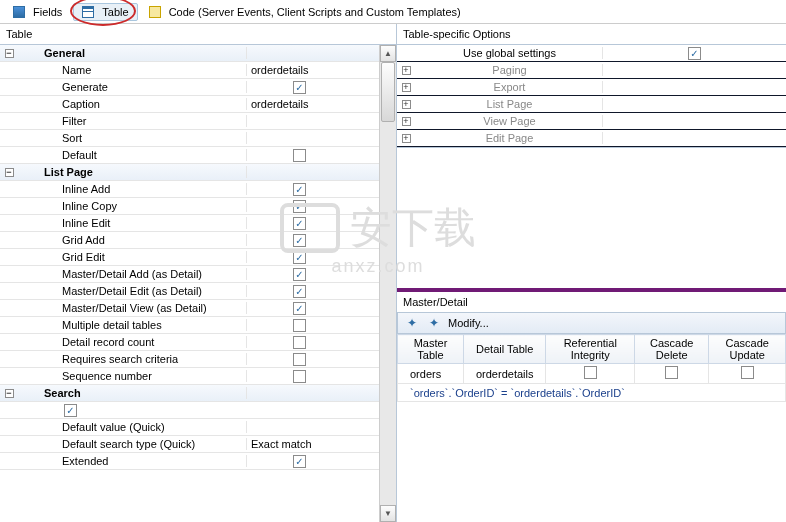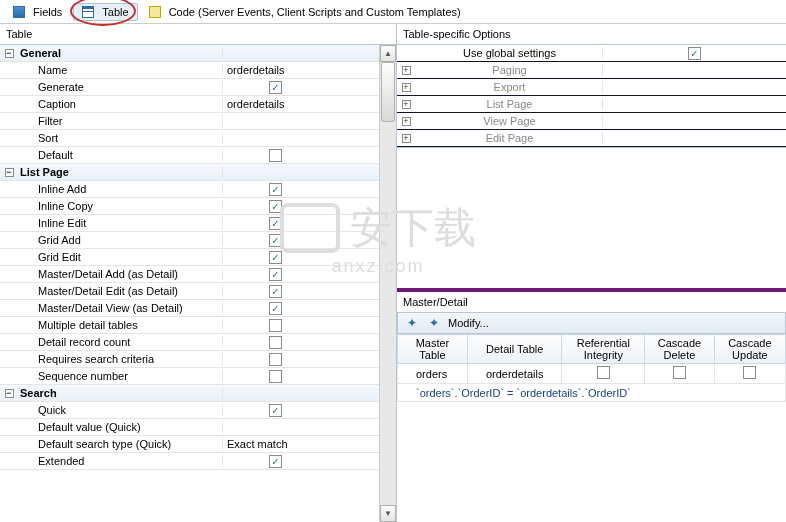--- a/index.html
+++ b/index.html
@@ -19,38 +19,38 @@
 .panel-title { padding: 4px 6px; color: #000; }
 .grid { flex: 1; overflow: hidden; border-top: 1px solid #b7c7d8; position: relative; }
 .scroll { position: absolute; inset: 0; right: 17px; overflow: hidden; }
 .scrollbar { position: absolute; right: 0; top: 0; bottom: 0; width: 17px; background: #e8e8e8; border-left: 1px solid #cdcdcd; }
 .sb-btn { height: 17px; background: linear-gradient(#fdfdfd,#e3e3e3); border: 1px solid #b0b0b0; display: flex; align-items: center; justify-content: center; font-size: 8px; color: #555; }
 .sb-thumb { margin: 0 1px; background: linear-gradient(#fdfdfd,#d8d8d8); border: 1px solid #b0b0b0; border-radius: 2px; height: 60px; }
 .row { display: flex; align-items: center; height: 17px; border-bottom: 1px solid #e5e5e5; }
 .hrow { background: linear-gradient(#f6f9fd,#e9f0f8); font-weight: bold; }
 .expcol { width: 18px; display: flex; align-items: center; justify-content: center; }
 .expbox { width: 9px; height: 9px; border: 1px solid #8b8b8b; background: #fff; display: flex; align-items: center; justify-content: center; font-size: 9px; line-height: 1; color: #333; }
-.cell-name { width: 205px; padding-left: 2px; border-right: 1px solid #e5e5e5; white-space: nowrap; overflow: hidden; }
+.cell-name { width: 205px; padding-left: 2px; border-right: 1px solid #e5e5e5; white-space: nowrap; overflow: hidden; margin-left: 24px; }
 .cell-name.indent { padding-left: 20px; }
 .cell-val { flex: 1; padding-left: 4px; display: flex; align-items: center; }
 .chk { width: 13px; height: 13px; border: 1px solid #8b8b8b; background: #fff; display: inline-flex; align-items: center; justify-content: center; font-size: 10px; color: #2e6da4; margin-left: 42px; }
 .right .panel-title { border-bottom: 1px solid #b7c7d8; }
 .opt-grid { border-bottom: 1px solid #b7c7d8; }
 .opt-row { display: flex; align-items: center; height: 17px; border-bottom: 1px solid #0f172a; text-align: center; }
 .opt-exp { width: 18px; display: flex; align-items: center; justify-content: center; }
 .opt-name { flex: 0 0 188px; padding-left: 2px; border-right: 1px solid #e5e5e5; }
 .opt-val { flex: 1; display: flex; align-items: center; justify-content: center; }
 .opt-disabled { color: #888; }
 .md-panel { margin-top: 140px; border-top: 4px solid #701a75; }
 .md-title { padding: 4px 6px; }
 .toolbar { display: flex; align-items: center; height: 22px; background: linear-gradient(#f3f6fb,#e3ebf5); border: 1px solid #b7c7d8; gap: 6px; padding: 0 6px; }
 .tb-btn { width: 16px; height: 16px; display: inline-flex; align-items: center; justify-content: center; color: #2e6da4; font-size: 12px; }
 .md-table { width: 100%; border-collapse: collapse; }
 .md-table th { text-align: center; font-weight: normal; background: linear-gradient(#fdfdfd,#eef2f7); border: 1px solid #cdd8e6; padding: 2px 4px; height: 18px; }
-.md-table td { border: 1px solid #e5e5e5; padding: 2px 18px; height: 18px; }
+.md-table td { border: 1px solid #e5e5e5; padding: 2px 12px; height: 18px; }
 .md-sql { color: #1a3f8b; padding-left: 60px; }
 .watermark { position: absolute; left: 280px; top: 200px; color: #ddd; font-size: 42px; font-family: "Microsoft YaHei", sans-serif; pointer-events: none; z-index: 0; display: flex; align-items: center; flex-direction: column; }
 .watermark .sub { font-size: 18px; letter-spacing: 2px; color: #ddd; }
 .wm-icon { width: 60px; height: 50px; border: 4px solid #ddd; border-radius: 8px; margin-right: 10px; display: inline-block; position: relative; }
 </style>
 </head>
 <body>
 
 <div class="tabs">
   <div class="tab">
@@ -215,21 +215,20 @@
           </div>
           <div class="row hrow">
             <div class="expcol">
               <span class="expbox">−</span>
             </div>
             <div class="cell-name" style="font-weight:bold">Search</div>
             <div class="cell-val"></div>
           </div>
           <div class="row">
             <div class="expcol"></div>
-            <div class="cell-name indent">Quick</div>
             <div class="cell-val">
               <span class="chk">✓</span>
             </div>
           </div>
           <div class="row">
             <div class="expcol"></div>
             <div class="cell-name indent">Default value (Quick)</div>
             <div class="cell-val">
               <span></span>
             </div>

